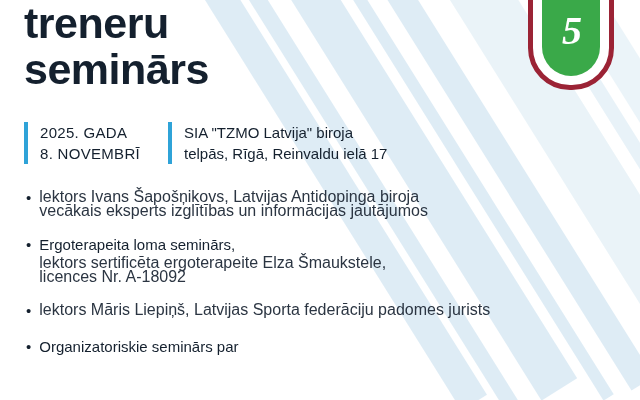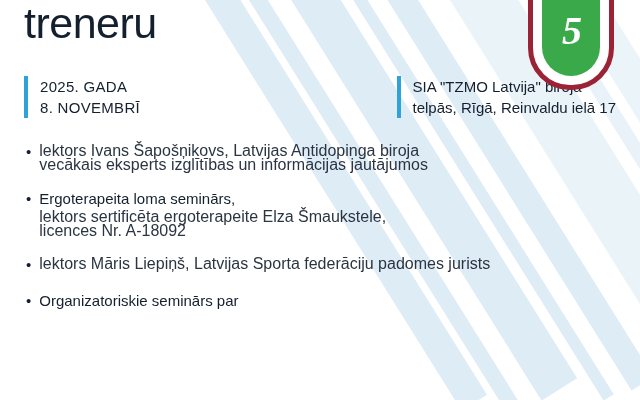--- a/index.html
+++ b/index.html
@@ -48,21 +48,21 @@
   .header {
     position: relative;
     padding: 0 24px;
     z-index: 3;
   }
   .title {
     margin: 0;
     padding-top: 0;
     font-size: 43px;
     line-height: 46px;
-    font-weight: normal;
+    font-weight: bold;
     letter-spacing: -0.5px;
     color: #14202e;
     width: 420px;
   }
   .title .line2 { display: block; }
 
   
   .logo {
     position: absolute;
     right: 26px;
@@ -104,21 +104,20 @@
     letter-spacing: -2px;
   }
 
   
   .infobar {
     position: relative;
     z-index: 3;
     display: flex;
     gap: 28px;
     margin: 30px 24px 0 24px;
-    justify-content: space-between;
   }
   .info-block {
     display: flex;
     align-items: flex-start;
     gap: 12px;
   }
   .info-rule {
     width: 4px;
     align-self: stretch;
     background: #2fa3d8;
@@ -184,20 +183,21 @@
     <div class="logo-shield">
       <div class="logo-inner">
         <div class="logo-mark">5</div>
       </div>
     </div>
   </div>
 
   <div class="header">
     <h1 class="title">
       <span>treneru</span>
+      <span class="line2">seminārs</span>
     </h1>
   </div>
 
   <div class="infobar">
     <div class="info-block info-date">
       <div class="info-rule"></div>
       <div class="info-text">2025. GADA
 8. NOVEMBRĪ</div>
     </div>
     <div class="info-block info-venue">

